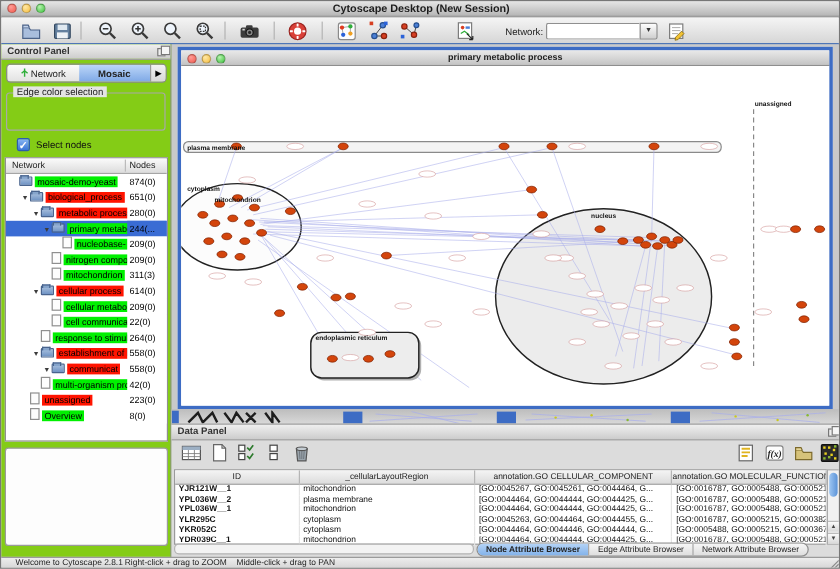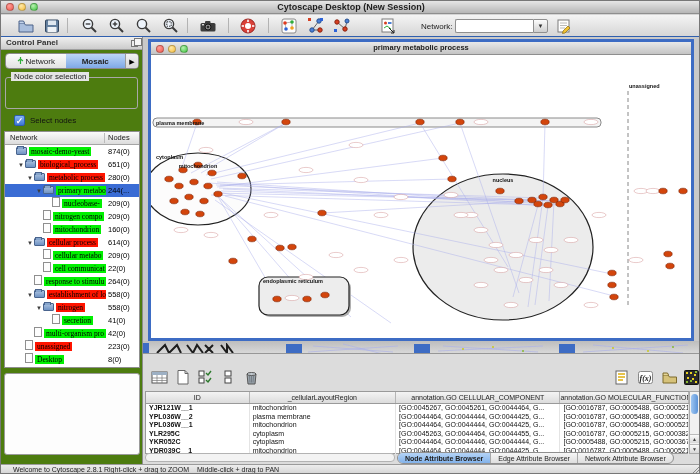--- a/index.html
+++ b/index.html
@@ -19,21 +19,21 @@
     background:linear-gradient(#f4f4f4,#d6d6d6);border-bottom:1px solid #2f5fae;}
   .tbtn{position:absolute;top:2px;width:18px;height:18px;}
   .tsep{position:absolute;top:3px;width:1px;height:15px;background:#b3b3b3;}
   .search-label{position:absolute;left:420px;top:7px;font-size:8px;color:#222;}
   .search-input{position:absolute;left:454px;top:4px;width:78px;height:14px;background:#fff;
     border:1px solid #8f8f8f;border-right:none;border-radius:2px 0 0 2px;font-size:8px;padding:0 3px;}
   .search-arrow{position:absolute;left:532px;top:4px;width:15px;height:14px;
     background:linear-gradient(#fdfdfd,#cfcfcf);border:1px solid #8f8f8f;border-radius:0 2px 2px 0;
     font-size:6px;text-align:center;line-height:13px;color:#333;}
   
-  .cp{position:absolute;left:0;top:36px;width:142px;height:427px;background:#4d7c0f;border-right:1px solid #8c8c8c;}
+  .cp{position:absolute;left:0;top:36px;width:142px;height:427px;background:#84cc16;border-right:1px solid #8c8c8c;}
   .panelhead{height:13px;background:linear-gradient(#efefef,#cccccc);border-bottom:1px solid #9e9e9e;
     font-size:8px;font-weight:bold;color:#333;line-height:12px;padding-left:5px;position:relative;}
   .undock{position:absolute;right:4px;top:3px;width:7px;height:7px;border:1px solid #777;background:#eee;}
   .undock:after{content:"";position:absolute;left:2px;top:-3px;width:6px;height:6px;border:1px solid #777;background:#f6f6f6;}
   .cp-tabs{position:absolute;left:4px;top:16px;width:134px;height:16px;display:flex;
     border:1px solid #8a8a8a;border-radius:4px;background:linear-gradient(#fbfbfb,#e2e2e2);overflow:hidden;}
   .cp-tab{flex:1;font-size:8px;text-align:center;line-height:15px;color:#222;white-space:nowrap;overflow:hidden;}
   .cp-tab.sel{background:linear-gradient(#bcd6f8,#7fa9e6);font-weight:bold;}
   .cp-tab .ticon{display:inline-block;width:7px;height:8px;vertical-align:-1px;margin-right:2px;}
   .cp-tab-more{width:13px;font-size:7px;line-height:15px;text-align:center;border-left:1px solid #9a9a9a;background:linear-gradient(#f2f2f2,#d8d8d8);}
@@ -52,21 +52,21 @@
   .tree-head .c1{position:absolute;left:5px;}
   .tree-head .c2{position:absolute;left:103px;text-align:center;}
   .tree-head .cd{position:absolute;left:99px;top:1px;bottom:1px;width:1px;background:#bbb;}
   .trow{height:13px;position:relative;font-size:7.5px;line-height:13px;white-space:nowrap;color:#000;}
   .trow.sel{background:#3a6cd4;}
   .tarr{display:inline-block;width:8px;font-size:6px;color:#3c3c3c;text-align:center;}
   .tico{display:inline-block;vertical-align:-1px;margin-right:2px;}
   .tico.folder{width:11px;height:8px;background:linear-gradient(#a9c0de,#6f93c4);border:1px solid #49648e;border-radius:1px;position:relative;}
   .tico.folder:before{content:"";position:absolute;left:0;top:-2px;width:5px;height:2px;background:#86a5cc;border:1px solid #49648e;border-bottom:none;}
   .tico.file{width:8px;height:10px;background:#fdfdfd;border:1px solid #8f8f8f;}
-  .tlabel{padding:0 2px;font-family:Liberation Serif, serif;}
+  .tlabel{padding:0 2px;}
   .hl-green{background:#00f000;}
   .hl-red{background:#ff1400;}
   .tcount{position:absolute;left:101px;right:0;background:#fff;padding-left:2px;}
   .trow.sel .tcount{background:#3a6cd4;}
   .cp-lower{position:absolute;left:3px;top:336px;width:136px;height:82px;background:#fdfdfd;border:1px solid #9a9a9a;border-radius:3px;}
   
   .workarea{position:absolute;left:142px;top:36px;width:558px;height:427px;background:#c9c9c9;}
   .netframe{position:absolute;left:5px;top:2px;width:546px;height:302px;border:3px solid #3d6cc4;background:#fff;}
   .netbar{height:13px;background:linear-gradient(#e9e9e9,#c4c4c4);border-bottom:1px solid #8e8e8e;position:relative;}
   .netbar .nt{position:absolute;left:0;right:0;top:1px;text-align:center;font-size:7.5px;font-weight:bold;color:#222;}
@@ -233,48 +233,47 @@
       <span>Control Panel</span>
       <span class="undock"></span>
     </div>
     <div class="cp-tabs">
       <div class="cp-tab"><span class="ticon"><svg width="7" height="9">
               <path d="M3.5 1v7M3.5 3L1 5M3.5 3L6 5" stroke="#2fae3a" stroke-width="1.2" fill="none"></path>
             </svg></span><span>Network</span></div>
       <div class="cp-tab sel"><span>Mosaic</span></div>
       <div class="cp-tab-more">▶</div>
     </div>
-    <div class="group-label">Node color selection</div>
+    <div class="group-label">Edge color selection</div>
     <div class="groupbox"></div>
     <div class="cb">✓</div>
     <div class="cb-label">Select nodes</div>
     <div class="tree">
       <div class="tree-head">
         <span class="c1">Network</span>
         <span class="cd"></span>
         <span class="c2">Nodes</span>
       </div>
       <div id="tree-rows">
           <div class="trow" style="padding-left: 3px;"><span class="tarr"></span><span class="tico folder"></span><span class="tlabel hl-green">mosaic-demo-yeast</span><span class="tcount">874(0)</span></div>
           <div class="trow" style="padding-left: 12px;"><span class="tarr">▼</span><span class="tico folder"></span><span class="tlabel hl-red">biological_process</span><span class="tcount">651(0)</span></div>
           <div class="trow" style="padding-left: 21px;"><span class="tarr">▼</span><span class="tico folder"></span><span class="tlabel hl-red">metabolic process</span><span class="tcount">280(0)</span></div>
           <div class="trow sel" style="padding-left: 30px;"><span class="tarr">▼</span><span class="tico folder"></span><span class="tlabel hl-green">primary metabo</span><span class="tcount">244(...</span></div>
           <div class="trow" style="padding-left: 39px;"><span class="tarr"></span><span class="tico file"></span><span class="tlabel hl-green">nucleobase-</span><span class="tcount">209(0)</span></div>
           <div class="trow" style="padding-left: 30px;"><span class="tarr"></span><span class="tico file"></span><span class="tlabel hl-green">nitrogen compo</span><span class="tcount">209(0)</span></div>
-          <div class="trow" style="padding-left: 30px;"><span class="tarr"></span><span class="tico file"></span><span class="tlabel hl-green">mitochondrion</span><span class="tcount">160(0)</span></div>
+          <div class="trow" style="padding-left: 30px;"><span class="tarr"></span><span class="tico file"></span><span class="tlabel hl-green">mitochondrion</span><span class="tcount">311(3)</span></div>
           <div class="trow" style="padding-left: 21px;"><span class="tarr">▼</span><span class="tico folder"></span><span class="tlabel hl-red">cellular process</span><span class="tcount">614(0)</span></div>
           <div class="trow" style="padding-left: 30px;"><span class="tarr"></span><span class="tico file"></span><span class="tlabel hl-green">cellular metabo</span><span class="tcount">209(0)</span></div>
           <div class="trow" style="padding-left: 30px;"><span class="tarr"></span><span class="tico file"></span><span class="tlabel hl-green">cell communicat</span><span class="tcount">22(0)</span></div>
           <div class="trow" style="padding-left: 21px;"><span class="tarr"></span><span class="tico file"></span><span class="tlabel hl-green">response to stimulu</span><span class="tcount">264(0)</span></div>
           <div class="trow" style="padding-left: 21px;"><span class="tarr">▼</span><span class="tico folder"></span><span class="tlabel hl-red">establishment of lo</span><span class="tcount">558(0)</span></div>
-          <div class="trow" style="padding-left: 30px;"><span class="tarr">▼</span><span class="tico folder"></span><span class="tlabel hl-red">nitrogen</span><span class="tcount">558(0)</span></div>
-          <div class="trow" style="padding-left: 39px;"><span class="tarr"></span><span class="tico file"></span><span class="tlabel hl-green">secretion</span><span class="tcount">41(0)</span></div>
+          <div class="trow" style="padding-left: 30px;"><span class="tarr">▼</span><span class="tico folder"></span><span class="tlabel hl-red">communicat</span><span class="tcount">558(0)</span></div>
           <div class="trow" style="padding-left: 21px;"><span class="tarr"></span><span class="tico file"></span><span class="tlabel hl-green">multi-organism pro</span><span class="tcount">42(0)</span></div>
           <div class="trow" style="padding-left: 12px;"><span class="tarr"></span><span class="tico file"></span><span class="tlabel hl-red">unassigned</span><span class="tcount">223(0)</span></div>
-          <div class="trow" style="padding-left: 12px;"><span class="tarr"></span><span class="tico file"></span><span class="tlabel hl-green">Desktop</span><span class="tcount">8(0)</span></div>
+          <div class="trow" style="padding-left: 12px;"><span class="tarr"></span><span class="tico file"></span><span class="tlabel hl-green">Overview</span><span class="tcount">8(0)</span></div>
         </div>
     </div>
     <div class="cp-lower"></div>
   </div>
 
   <div class="workarea">
     <div class="netframe">
       <div class="netbar">
         <span class="tl r" style="top:2.5px"></span>
         <span class="tl y" style="top:2.5px"></span>
@@ -434,20 +433,24 @@
             <line x1="440" y1="9" x2="545" y2="2"></line>
             <line x1="450" y1="2" x2="540" y2="10"></line>
           </g>
         <circle cx="470" cy="5" r="1" fill="#c8c820"></circle>
           <circle cx="505" cy="8" r="1" fill="#c8c820"></circle>
           <circle cx="530" cy="4" r="1" fill="#88b830"></circle>
       </svg>
     </div>
 
     <div class="dp">
+      <div class="panelhead">
+        <span>Data Panel</span>
+        <span class="undock"></span>
+      </div>
       <div class="dp-toolbar">
         <span class="dbtn" style="left:8px">
           <svg width="17" height="17">
               <rect x="1" y="3" width="15" height="11" fill="#fff" stroke="#555"></rect>
               <rect x="1" y="3" width="15" height="3" fill="#9db0c4"></rect>
               <g stroke="#777" stroke-width=".7">
                 <line x1="1" y1="9" x2="16" y2="9"></line>
                 <line x1="1" y1="11.5" x2="16" y2="11.5"></line>
                 <line x1="6" y1="6" x2="6" y2="14"></line>
                 <line x1="11" y1="6" x2="11" y2="14"></line>

